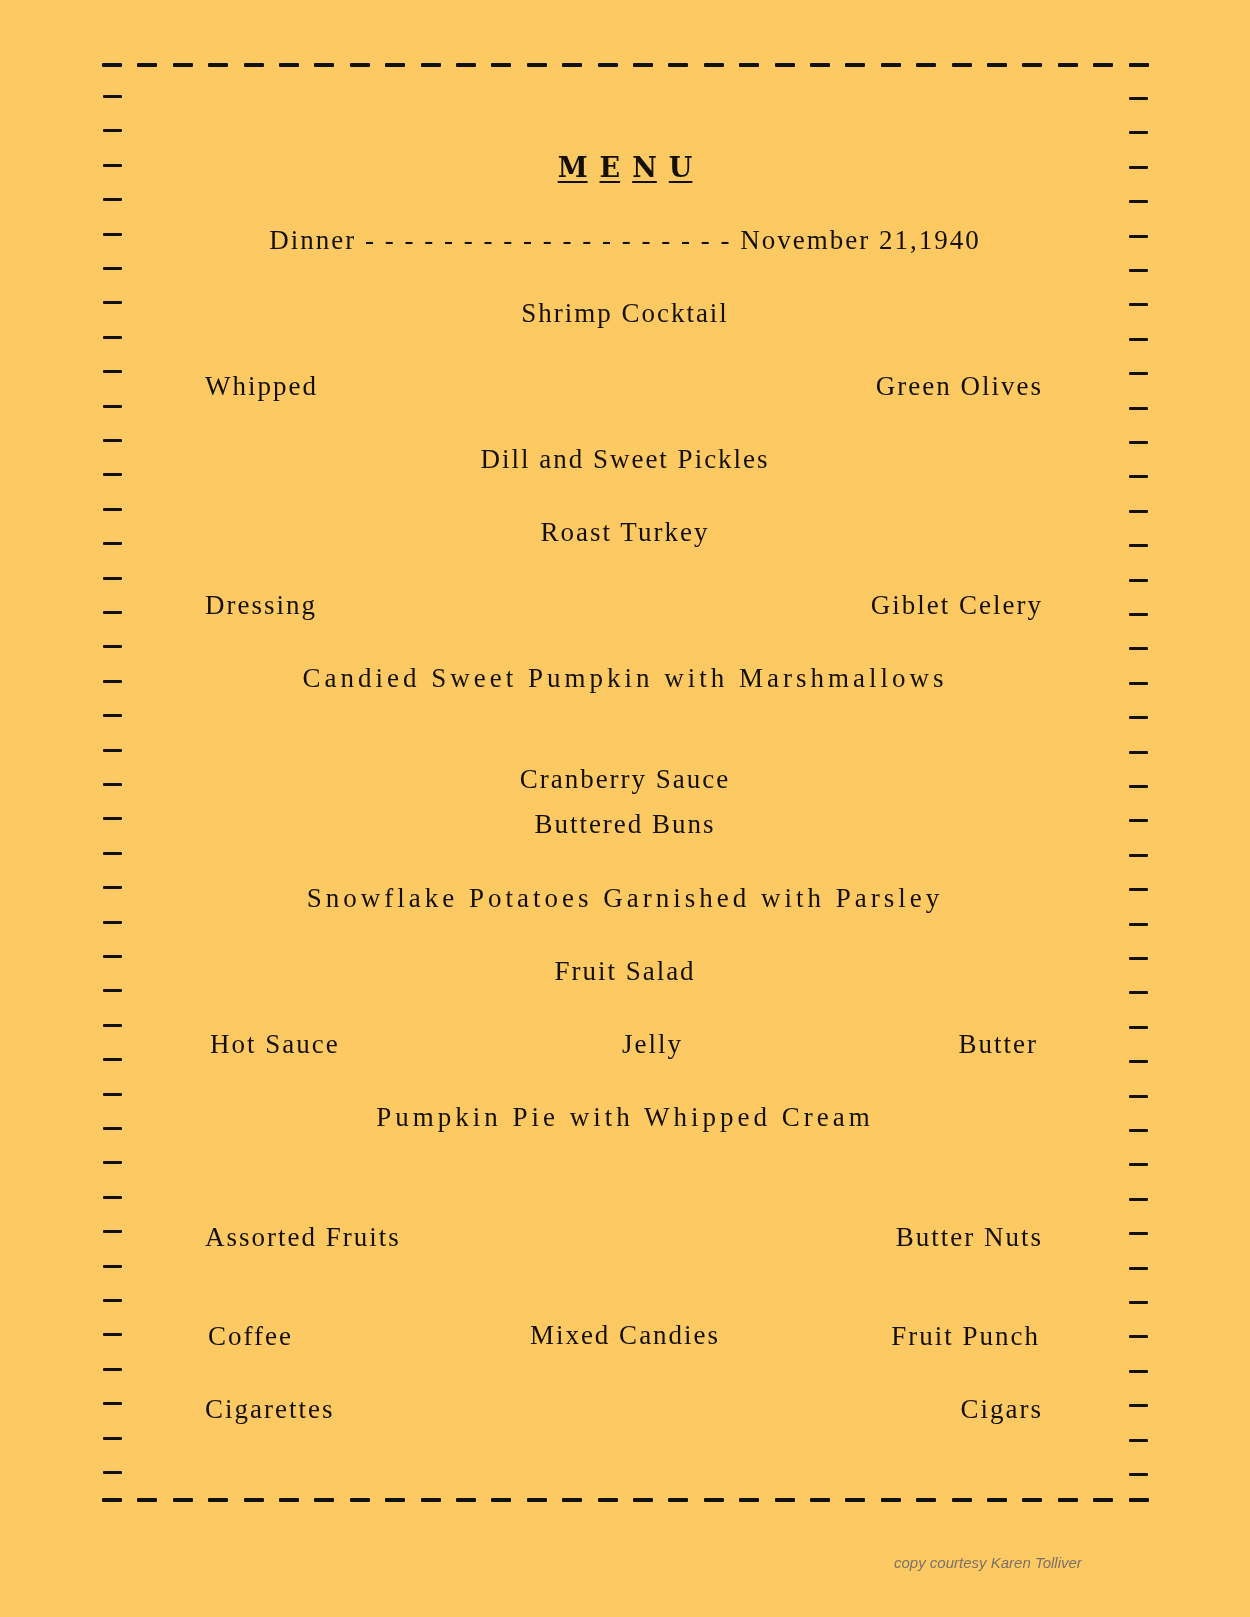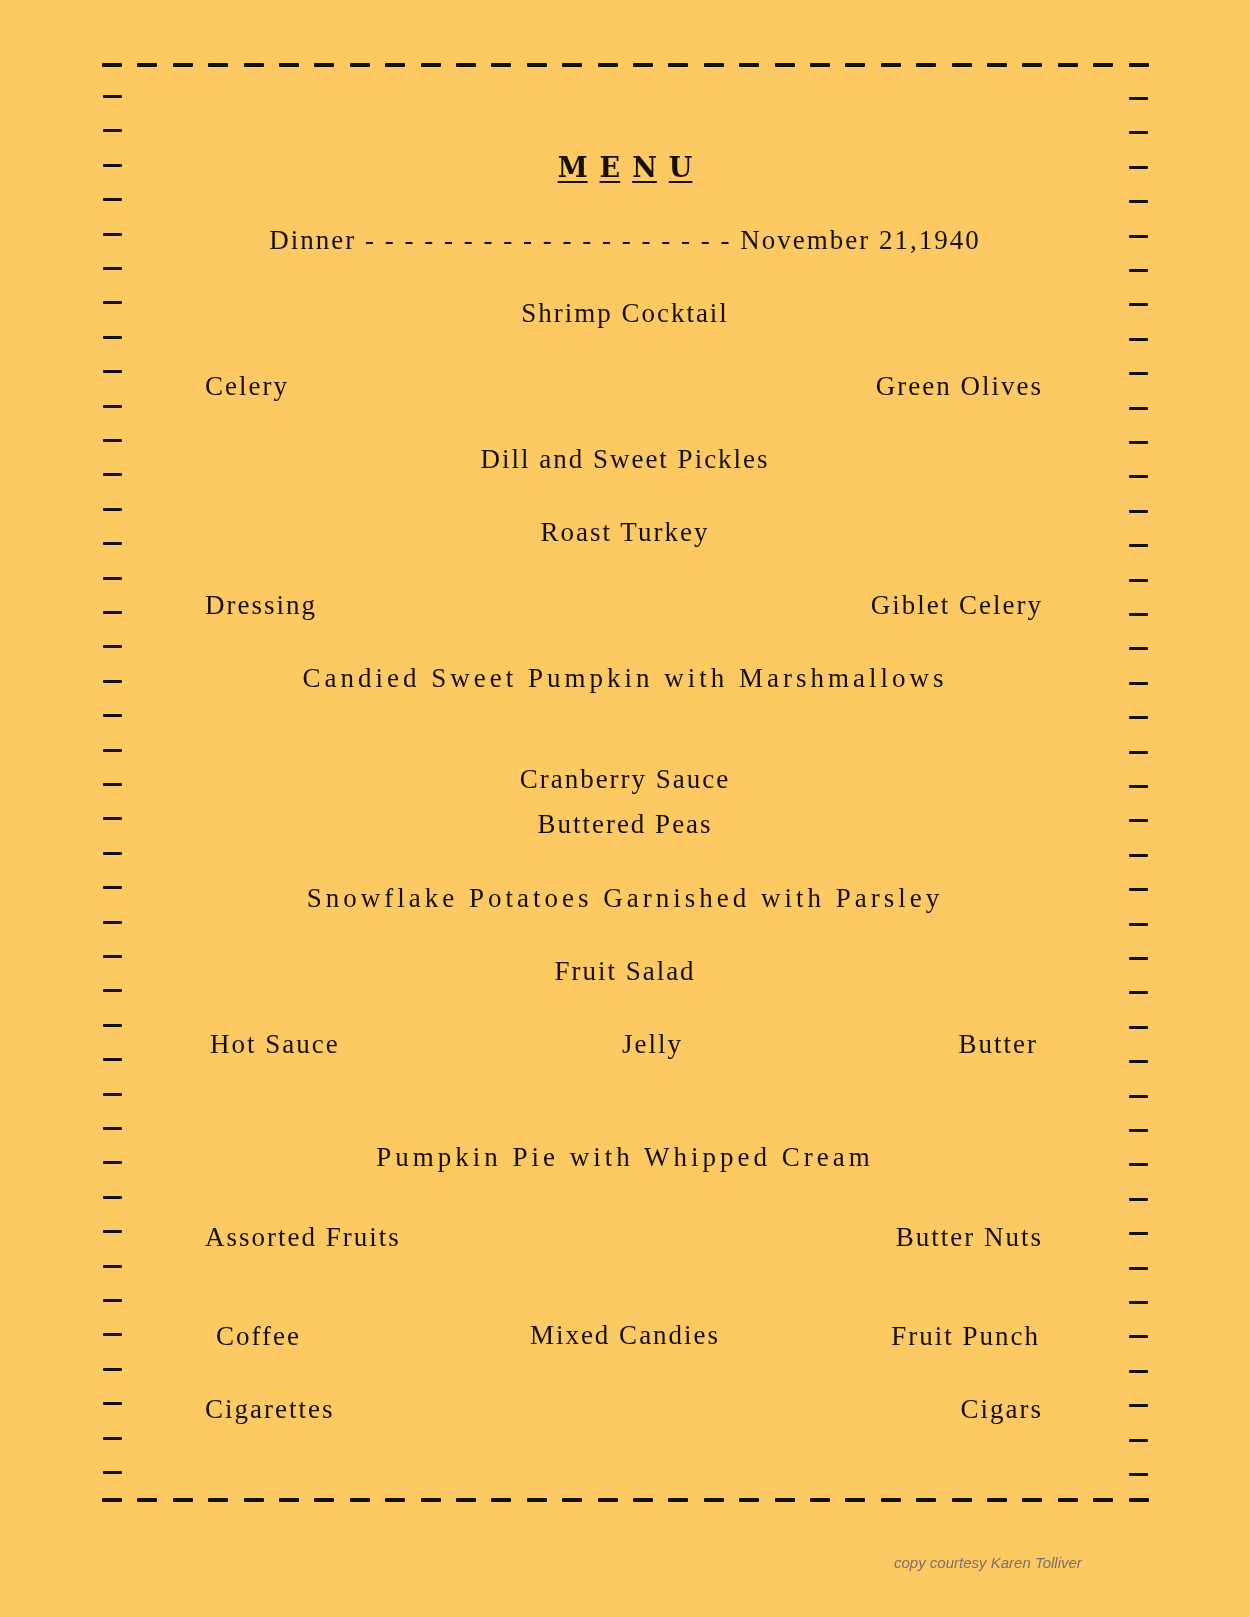--- a/index.html
+++ b/index.html
@@ -187,21 +187,21 @@
 
 <div class="row" style="top:225px">
   <span class="c"><span>Dinner</span> <span>- - - - - - - - - - - - - - - - - - -</span> <span>November 21,1940</span></span>
 </div>
 
 <div class="row" style="top:298px">
   <span class="c">Shrimp Cocktail</span>
 </div>
 
 <div class="row" style="top:371px">
-  <span class="l">Celery</span>
+  <span class="l">Whipped</span>
   <span class="r">Green Olives</span>
 </div>
 
 <div class="row" style="top:444px">
   <span class="c">Dill and Sweet Pickles</span>
 </div>
 
 <div class="row" style="top:517px">
   <span class="c">Roast Turkey</span>
 </div>
@@ -213,52 +213,52 @@
 
 <div class="row wide" style="top:663px">
   <span class="c">Candied Sweet Pumpkin with Marshmallows</span>
 </div>
 
 <div class="row" style="top:764px">
   <span class="c">Cranberry Sauce</span>
 </div>
 
 <div class="row" style="top:809px">
-  <span class="c">Buttered Peas</span>
+  <span class="c">Buttered Buns</span>
 </div>
 
 <div class="row wide" style="top:883px">
   <span class="c">Snowflake Potatoes Garnished with Parsley</span>
 </div>
 
 <div class="row" style="top:956px">
   <span class="c">Fruit Salad</span>
 </div>
 
 <div class="row" style="top:1029px">
   <span class="l" style="left:210px">Hot Sauce</span>
   <span class="m">Jelly</span>
   <span class="r" style="right:212px">Butter</span>
 </div>
 
-<div class="row wide" style="top:1142px">
+<div class="row wide" style="top:1102px">
   <span class="c">Pumpkin Pie with Whipped Cream</span>
 </div>
 
 <div class="row" style="top:1222px">
   <span class="l">Assorted Fruits</span>
   <span class="r">Butter Nuts</span>
 </div>
 
 <div class="row" style="top:1320px">
   <span class="c">Mixed Candies</span>
 </div>
 
 <div class="row" style="top:1321px">
-  <span class="l" style="left:216px">Coffee</span>
+  <span class="l" style="left:208px">Coffee</span>
   <span class="r" style="right:210px">Fruit Punch</span>
 </div>
 
 <div class="row" style="top:1394px">
   <span class="l">Cigarettes</span>
   <span class="r">Cigars</span>
 </div>
 
 <div class="footer">copy courtesy Karen Tolliver</div>
 

